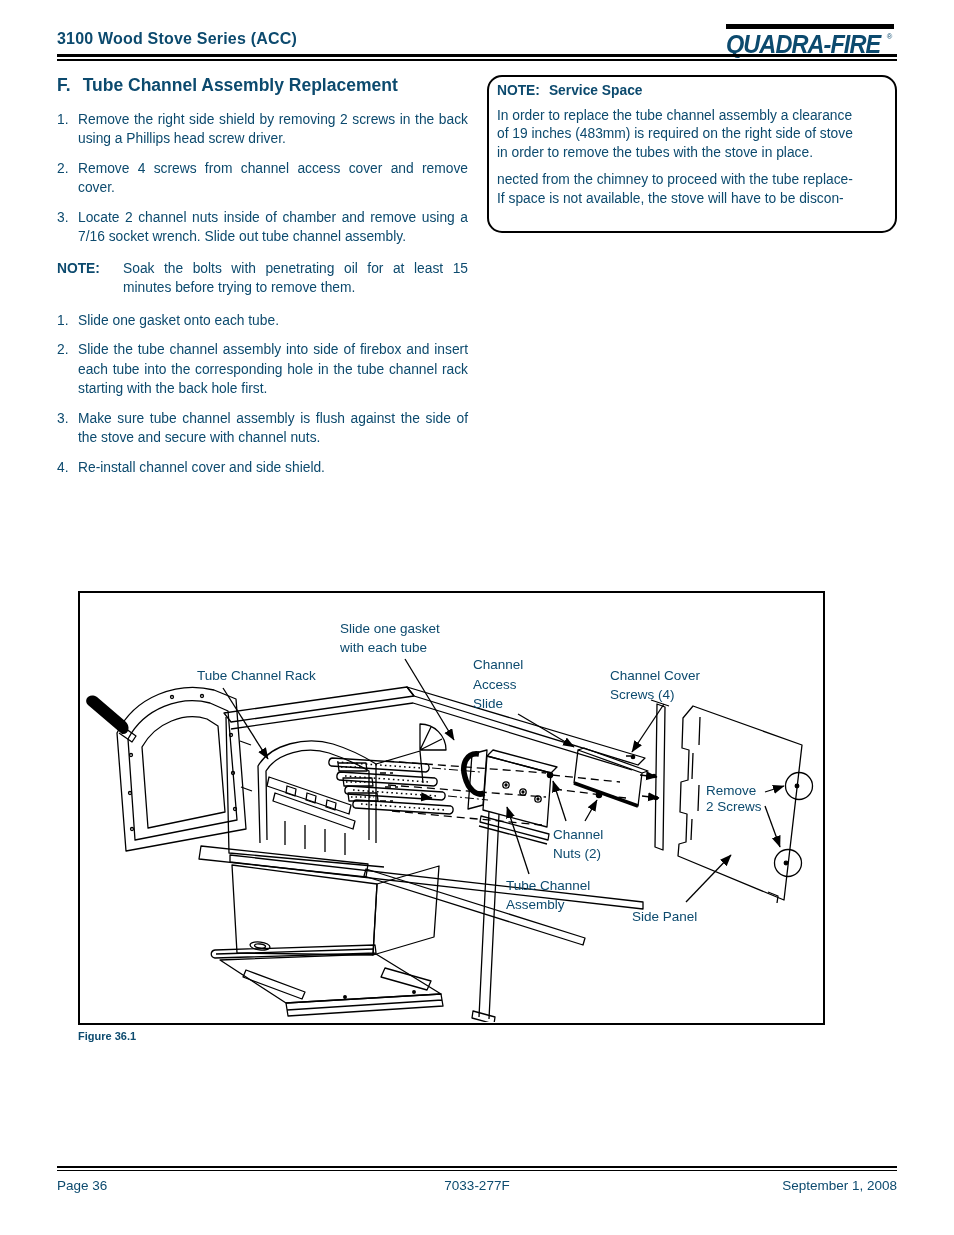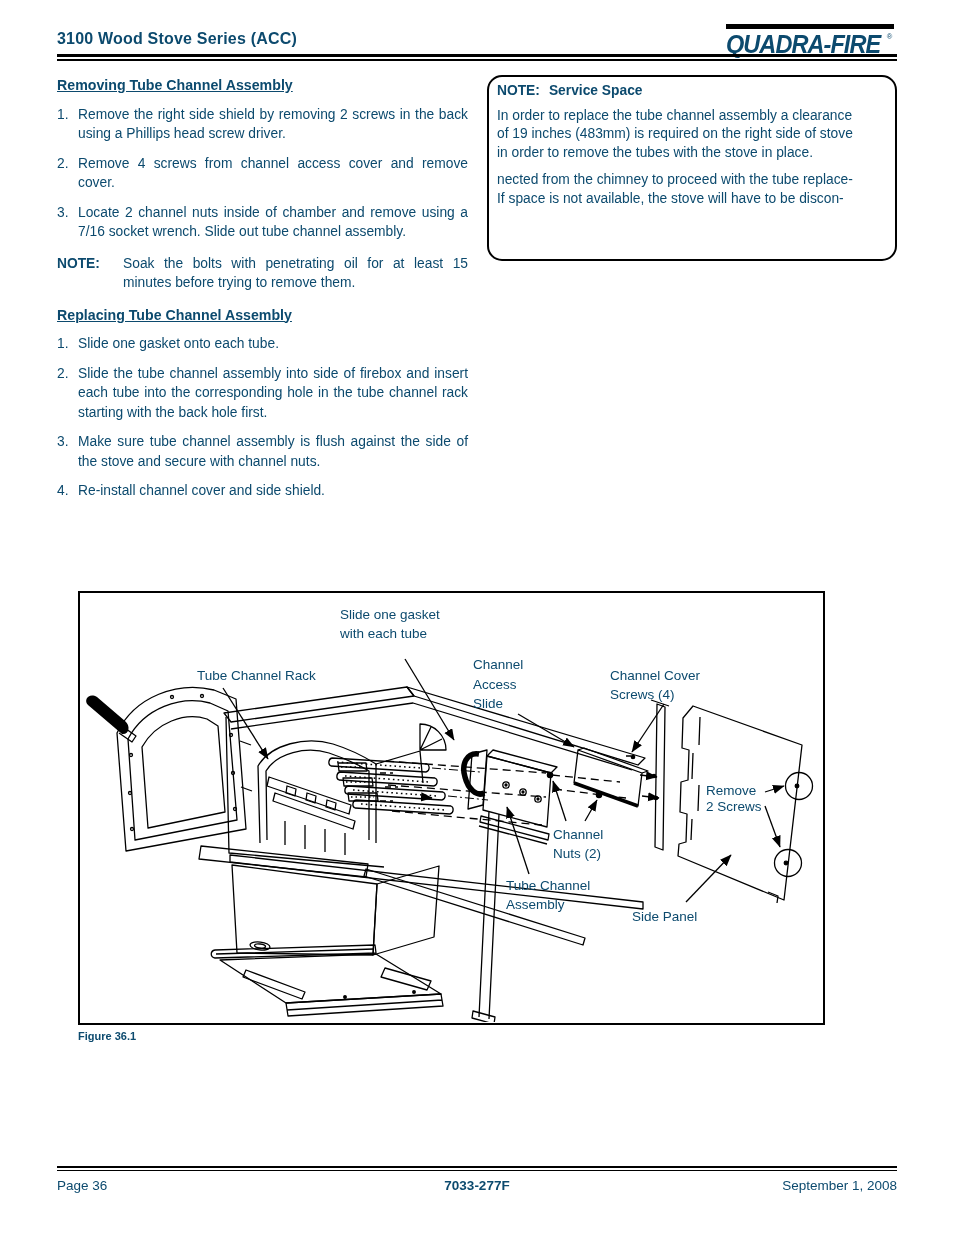--- a/index.html
+++ b/index.html
@@ -21,81 +21,82 @@
   .leftcol{position:absolute;left:57px;top:76px;width:411px;font-size:13.8px;line-height:19.5px;}
   .sec-head{font-size:17.5px;font-weight:bold;margin-bottom:14px;}
   .sec-head .sec-num{margin-right:12px;}
   .sub-head{font-size:14.2px;font-weight:bold;text-decoration:underline;margin-bottom:9px;}
   .li{position:relative;padding-left:21px;text-align:justify;margin-bottom:10px;}
   .li .num{position:absolute;left:0;top:0;}
   .note-row{position:relative;padding-left:66px;text-align:justify;margin:12px 0 13px 0;}
   .note-row .note-lbl{position:absolute;left:0;top:0;font-weight:bold;}
   
   .svc-box{
-    position:absolute;left:487px;top:75px;width:410px;height:186px;
+    position:absolute;left:487px;top:75px;width:410px;height:158px;
     border:2.5px solid #000;border-radius:15px;box-sizing:border-box;
     padding:5px 8px 0 8px;font-size:13.8px;line-height:18.6px;
   }
   .svc-title{font-weight:bold;margin-bottom:6px;}
   .svc-title .svc-t2{margin-left:9px;}
   .svc-p{margin:0 0 9px 0;}
   
   .figure-box{position:absolute;left:78px;top:591px;width:747px;height:434px;border:2.5px solid #000;box-sizing:border-box;}
   .figure-box svg{position:absolute;left:0;top:0;}
   .fl{position:absolute;font-size:13.5px;line-height:19px;white-space:nowrap;}
-  .fl-gasket{left:260px;top:12px;}
+  .fl-gasket{left:260px;top:26px;}
   .fl-rack{left:117px;top:73px;}
   .fl-access{left:393px;top:62px;line-height:19.5px;}
   .fl-screws4{left:530px;top:73px;}
   .fl-remove{left:626px;top:190px;line-height:15.5px;}
   .fl-nuts{left:473px;top:232px;}
   .fl-assembly{left:426px;top:283px;}
   .fl-sidepanel{left:552px;top:314px;}
   .fig-caption{position:absolute;left:78px;top:1030px;font-size:11px;font-weight:bold;}
   
   .ftr{position:absolute;top:1178px;font-size:13.5px;}
   .ftr-left{left:57px;}
-  .ftr-center{left:0;width:954px;text-align:center;font-weight:bold;}
+  .ftr-center{left:0;width:954px;text-align:center;}
   .ftr-right{right:57px;text-align:right;}
 </style>
 </head>
 <body>
 
 <div class="page">
 
   <div class="hdr-title">3100 Wood Stove Series (ACC)</div>
   <div class="logo">
     <div class="logo-bar"></div>
     <div class="logo-text"><span>QUADRA-FIRE</span><span class="logo-reg">®</span></div>
   </div>
   <div class="rule top"></div>
 
   <div class="leftcol">
-
-    <div class="sub-head">Removing Tube Channel Assembly</div>
+    <div class="sec-head">
+      <span class="sec-num">F.</span><span>Tube Channel Assembly Replacement</span>
+    </div>
+
 
     <div class="li">
       <span class="num">1.</span>
       <span>Remove the right side shield by removing 2 screws in the back using a Phillips head screw driver.</span>
     </div>
     <div class="li">
       <span class="num">2.</span>
       <span>Remove 4 screws from channel access cover and remove cover.</span>
     </div>
     <div class="li">
       <span class="num">3.</span>
       <span>Locate 2 channel nuts inside of chamber and remove using a 7/16 socket wrench.  Slide out tube channel assembly.</span>
     </div>
 
     <div class="note-row">
       <span class="note-lbl">NOTE:</span>
       <span>Soak the bolts with penetrating oil for at least 15 minutes before trying to remove them.</span>
     </div>
 
-    <div class="sub-head">Replacing Tube Channel Assembly</div>
 
     <div class="li">
       <span class="num">1.</span>
       <span>Slide one gasket onto each tube.</span>
     </div>
     <div class="li">
       <span class="num">2.</span>
       <span>Slide the tube channel assembly into side of firebox and insert each tube into the corresponding hole in the tube channel rack starting with the back hole first.</span>
     </div>
     <div class="li">

